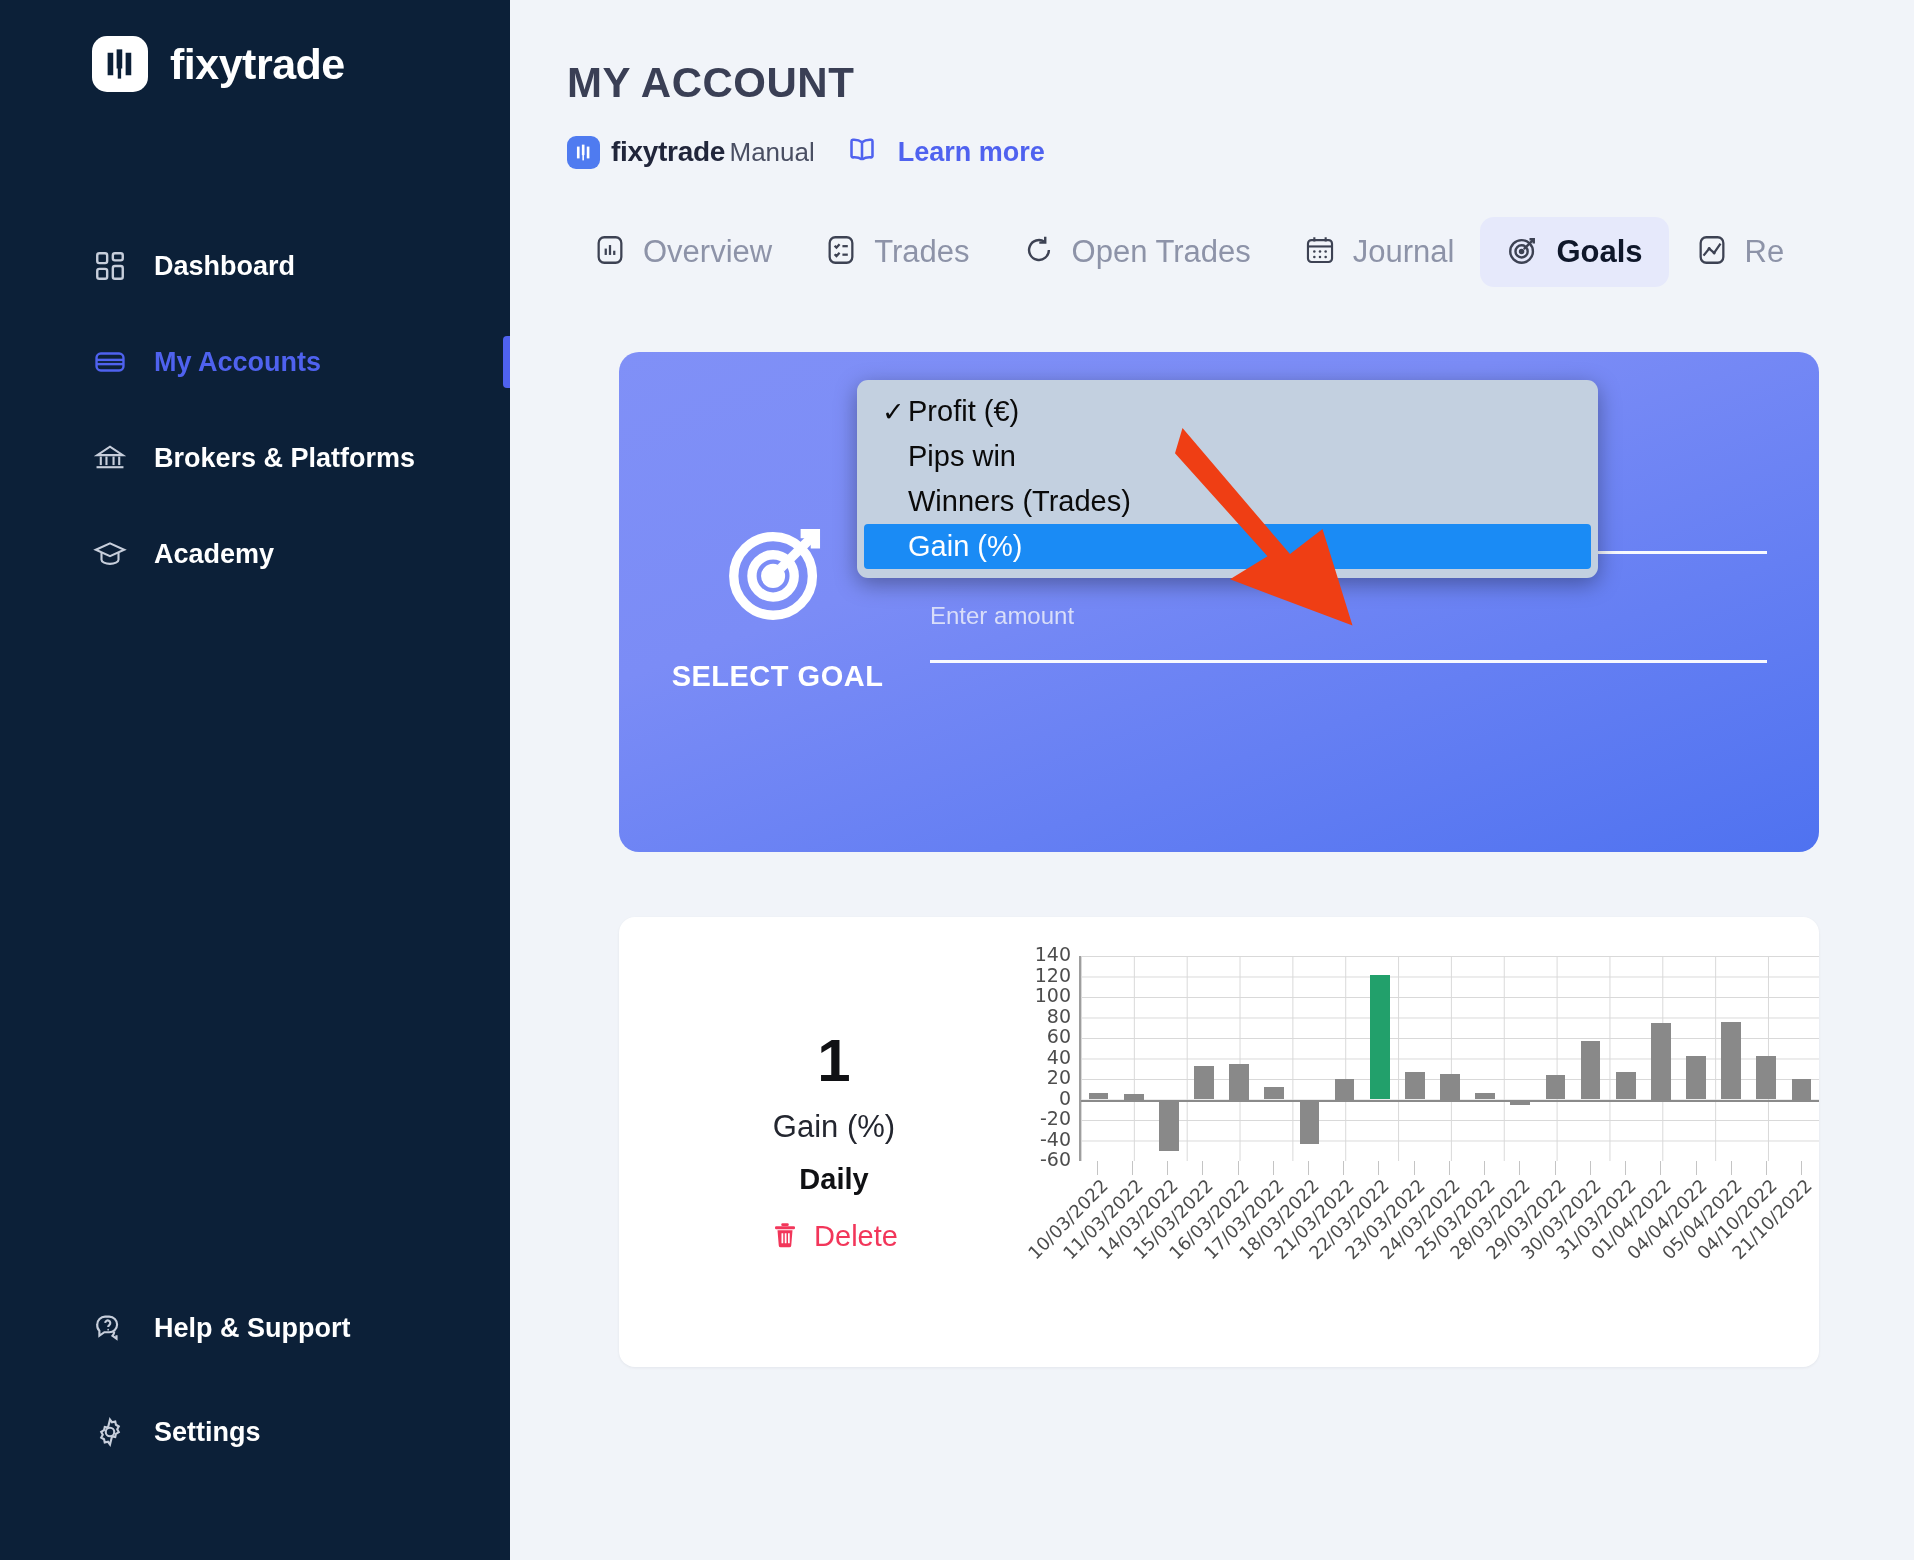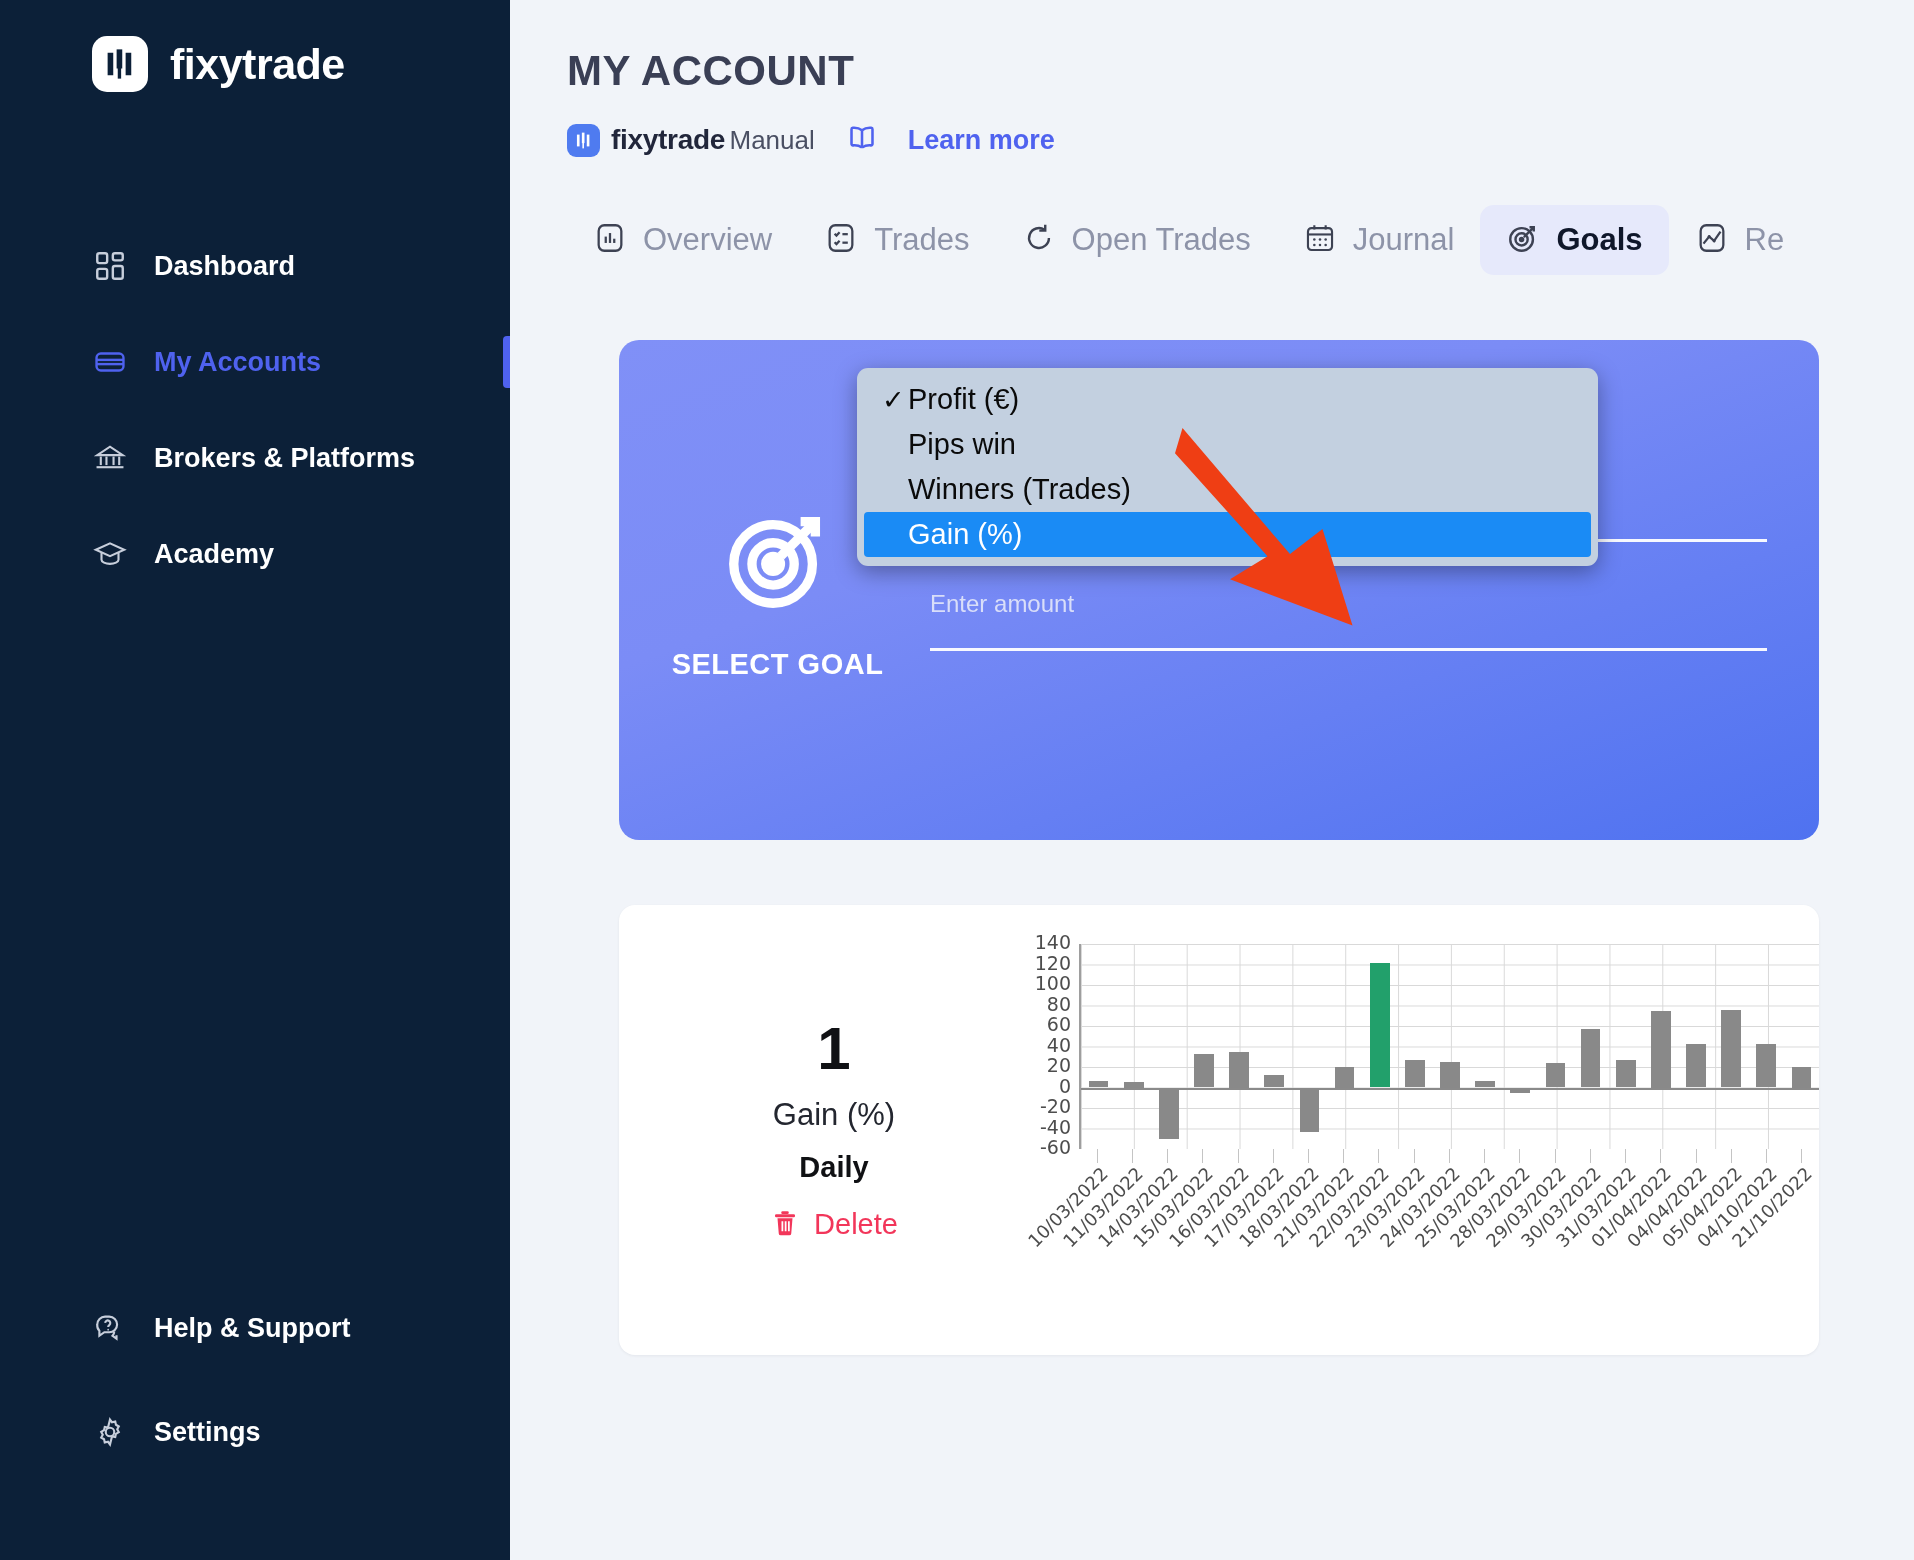--- a/index.html
+++ b/index.html
@@ -39,36 +39,36 @@
   .nav-active-bar {
     position: absolute; right: 0; top: 22px;
     width: 7px; height: 52px; background: #4f62ef; border-radius: 4px 0 0 4px;
   }
   .nav-bottom { margin-top: auto; padding-bottom: 76px; }
   .nav-bottom .nav-item { height: 104px; }
 
   
   .main {
     flex: 1; height: 1560px; position: relative; overflow: hidden;
-    padding: 0 0 0 57px;
+    padding: 12px 0 0 57px;
   }
   .page-title {
     font-size: 42px; font-weight: 700; color: #3a3f55;
     letter-spacing: 0.5px; padding-top: 47px;
   }
   .manual-row { display: flex; align-items: center; gap: 30px; margin-top: 26px; }
   .manual-brand { display: flex; align-items: center; gap: 11px; }
   .manual-mark {
     width: 33px; height: 33px; border-radius: 9px; background: #4f7bf0;
     display: flex; align-items: center; justify-content: center;
   }
   .manual-text { line-height: 1; }
   .manual-text .m1 { font-size: 28px; font-weight: 700; color: #21263b; letter-spacing: -0.3px; }
   .manual-text .m2 { font-size: 26px; color: #4a4f63; text-align: right; margin-top: 2px; }
-  .learn-more { display:flex; align-items:center; gap: 29px; cursor: pointer; }
+  .learn-more { display:flex; align-items:center; gap: 19px; cursor: pointer; }
   .learn-more .lm-label { font-size: 27px; font-weight: 700; color: #4f62ef; }
 
   
   .tabs { display: flex; align-items: center; gap: 0; margin-top: 46px; }
   .tab {
     display: flex; align-items: center; gap: 16px;
     padding: 16px 26px; border-radius: 14px; cursor: pointer; white-space: nowrap;
   }
   .tab .tab-label { font-size: 31px; color: #8d93a8; }
   .tab svg { width: 34px; height: 34px; stroke: #3d4253; }

